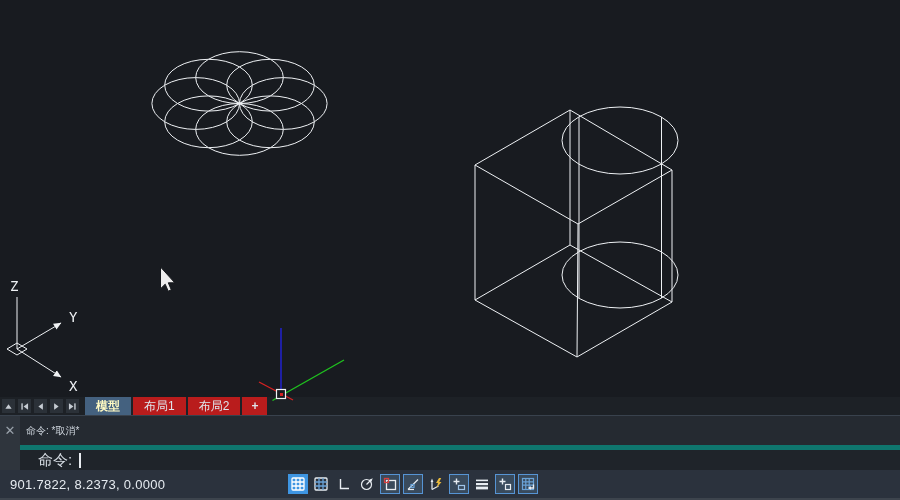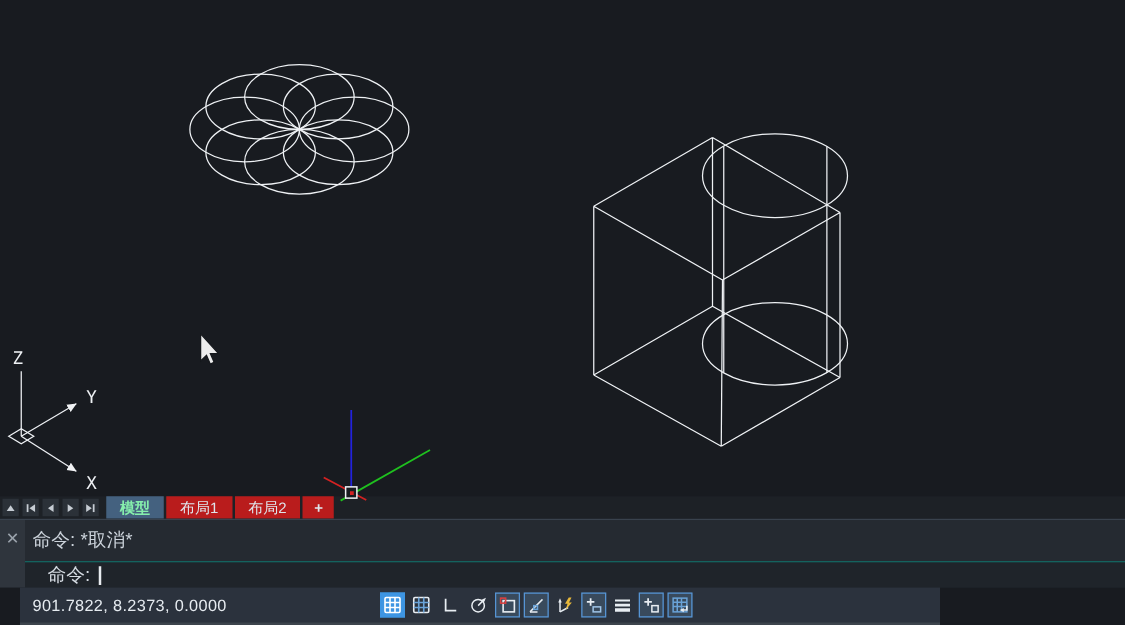--- a/index.html
+++ b/index.html
@@ -14,38 +14,38 @@
 
   
   .tab-bar{position:absolute;left:0;top:397px;width:900px;height:18px;background:#1d2126;
            display:flex;align-items:stretch;}
   .nav-btn{width:13px;height:14px;margin:2px 1.5px 2px 1.5px;background:#2b3138;border:none;
            display:flex;align-items:center;justify-content:center;padding:0;}
   .nav-btn svg{display:block;}
   .tab{height:18px;display:flex;align-items:center;padding:0 11px;background:#b91c1c;
        color:#dfe4ea;font-size:12px;margin-right:2px;white-space:nowrap;border:none;}
   .tab.first{margin-left:5px;}
-  .tab.active{background:#44617f;color:#86efac;font-weight:bold;}
+  .tab.active{background:#44617f;color:#fef9c3;font-weight:bold;}
   .tab.add{padding:0 9px;font-weight:bold;}
 
   
   .command-area{position:absolute;left:0;top:415px;width:900px;height:55px;background:#1f242a;
                 border-top:1px solid #39424d;box-sizing:border-box;display:flex;}
   .cmd-side{width:20px;background:#2f353d;display:flex;flex-direction:column;align-items:center;}
   .cmd-close{color:#9aa2ab;font-size:13px;line-height:13px;margin-top:8px;background:none;border:none;padding:0;}
   .cmd-lines{flex:1;display:flex;flex-direction:column;}
-  .cmd-history{height:34px;background:#252a31;border-bottom:1px solid #0f766e;box-sizing:border-box;
-               display:flex;align-items:center;padding-left:6px;color:#ccd3db;font-size:15px;}
+  .cmd-history{height:34px;background:#252a31;border-bottom:5px solid #0f766e;box-sizing:border-box;
+               display:flex;align-items:center;padding-left:6px;color:#ccd3db;font-size:10px;}
   .cmd-input{flex:1;background:#1f242a;display:flex;align-items:center;padding-left:18px;
              color:#d6dce3;font-size:15px;}
   .caret{display:inline-block;width:1.5px;height:15px;background:#e8ecf0;margin-left:7px;}
 
   
-  .status-bar{position:absolute;left:0;top:470px;width:736px;height:30px;background:#2b323d;
-              border-bottom:2px solid #3d444d;box-sizing:border-box;margin-left:16px;}
+  .status-bar{position:absolute;left:0;top:470px;width:900px;height:30px;background:#2b323d;
+              border-bottom:2px solid #3d444d;box-sizing:border-box;}
   .coords{position:absolute;left:10px;top:7px;color:#e6ebf0;font-size:13px;letter-spacing:.3px;}
   .icon-tray{position:absolute;left:288px;top:4px;display:flex;gap:3px;}
   .sb-btn{width:20px;height:20px;box-sizing:border-box;background:transparent;border:1px solid transparent;
           padding:1px;display:flex;align-items:center;justify-content:center;}
   .sb-btn.on{background:#394a5c;border:1px solid #5694d4;}
   .sb-btn.fill{background:#3e95e2;border:1px solid #3e95e2;}
   .sb-btn svg{display:block;}
 </style>
 </head>
 <body>

